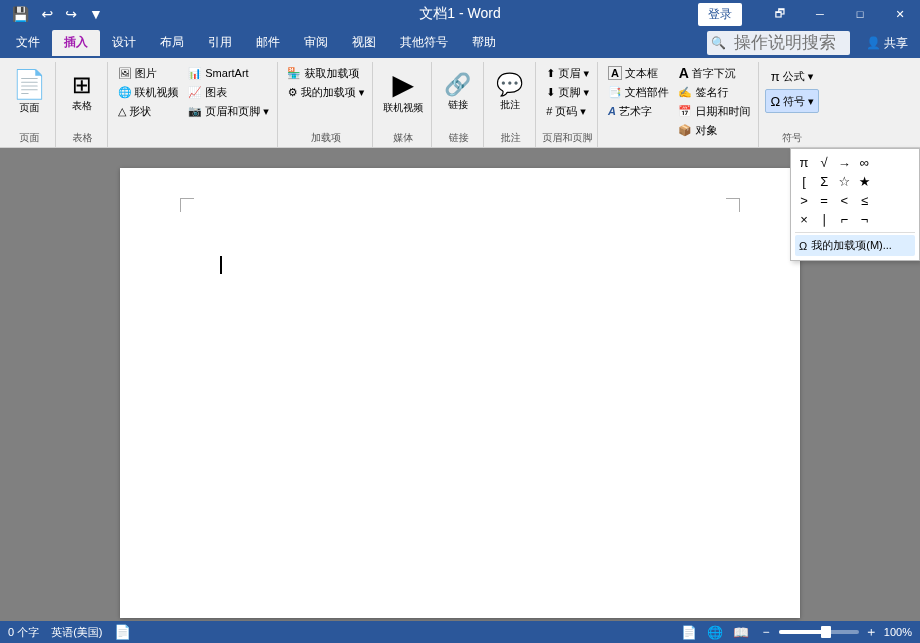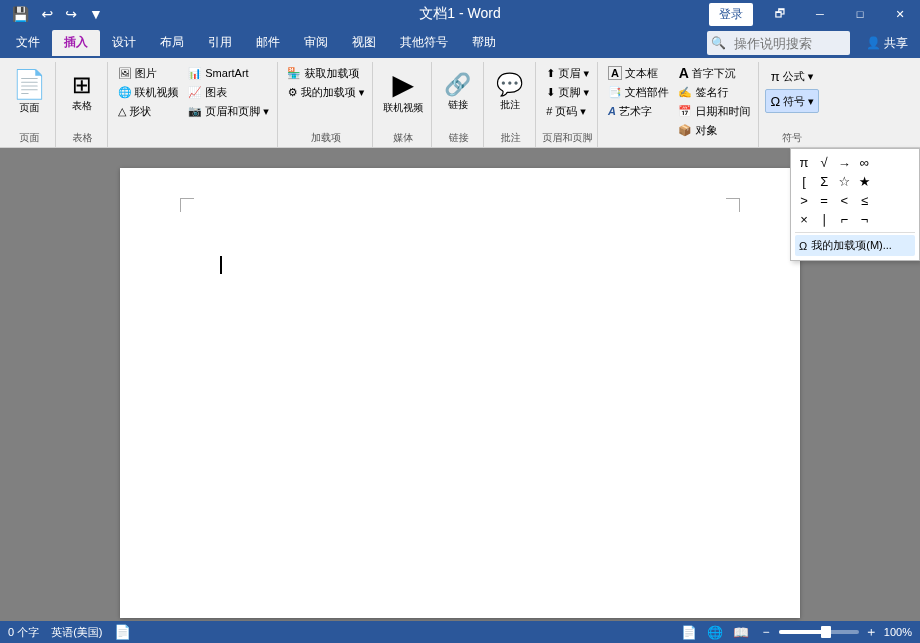--- a/index.html
+++ b/index.html
@@ -12,21 +12,21 @@
       display: flex;
       align-items: center;
       justify-content: space-between;
       padding: 0 0 0 8px;
       color: white;
     }
     .title-bar-left { display: flex; align-items: center; gap: 4px; }
     .title-bar-center { position: absolute; left: 50%; transform: translateX(-50%); color: white; font-size: 14px; }
     .title-quick-btn { background: none; border: none; color: white; font-size: 14px; padding: 0 4px; cursor: pointer; height: 28px; }
     .win-btn { background: none; border: none; color: white; font-size: 11px; width: 40px; height: 28px; cursor: pointer; display: flex; align-items: center; justify-content: center; }
-    .login-btn { background: #fff; color: #2b579a; border: none; padding: 3px 10px; font-size: 12px; cursor: pointer; border-radius: 2px; margin-right: 7px; }
+    .login-btn { background: #fff; color: #2b579a; border: none; padding: 3px 10px; font-size: 12px; cursor: pointer; border-radius: 2px; margin-right: 18px; }
 
     
     .ribbon-tabs {
       background: #2b579a;
       height: 30px;
       display: flex;
       align-items: center;
       padding: 0 4px;
     }
     .ribbon-tab {
@@ -243,21 +243,21 @@
   <div class="ribbon-tab">布局</div>
   <div class="ribbon-tab">引用</div>
   <div class="ribbon-tab">邮件</div>
   <div class="ribbon-tab">审阅</div>
   <div class="ribbon-tab">视图</div>
   <div class="ribbon-tab">其他符号</div>
   <div class="ribbon-tab">帮助</div>
   <div class="ribbon-tab-right">
     <div style="display:flex;align-items:center;background:rgba(255,255,255,0.9);border-radius:2px;padding:1px 4px;margin-right:6px;">
       <span style="font-size:12px;color:#555;">🔍</span>
-      <input class="help-search" style="border: none; background: transparent; outline: none; width: 120px; font-size: 13px;" placeholder="操作说明搜索">
+      <input class="help-search" style="border: none; background: transparent; outline: none; width: 120px; font-size: 17px;" placeholder="操作说明搜索">
     </div>
     <div class="share-btn">
       <span>👤</span>
       <span>共享</span>
     </div>
   </div>
 </div>
 
 <div class="ribbon-bar">
 

